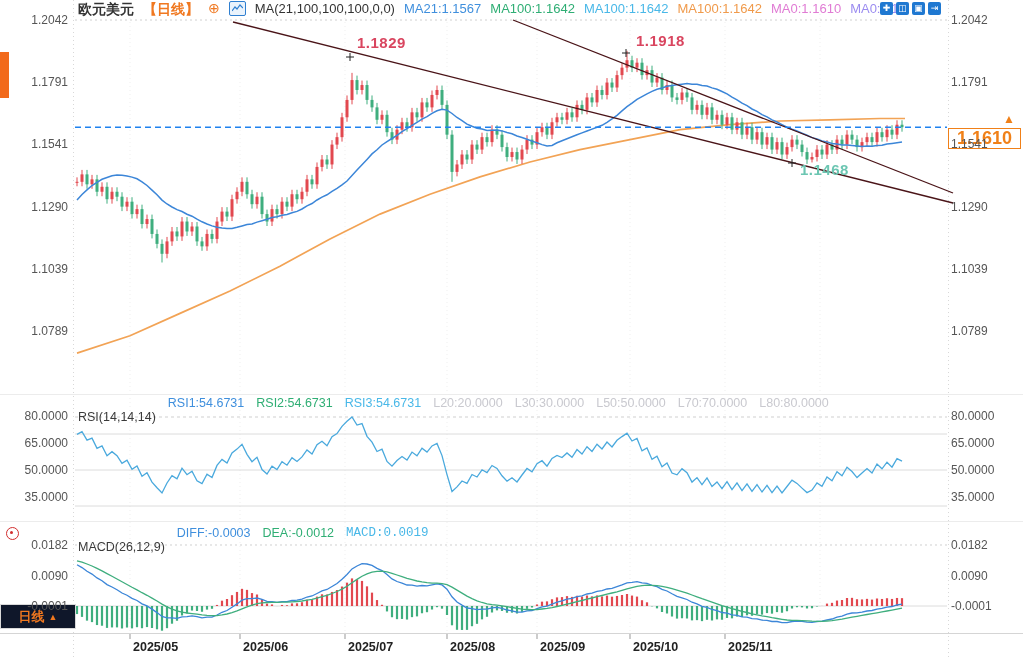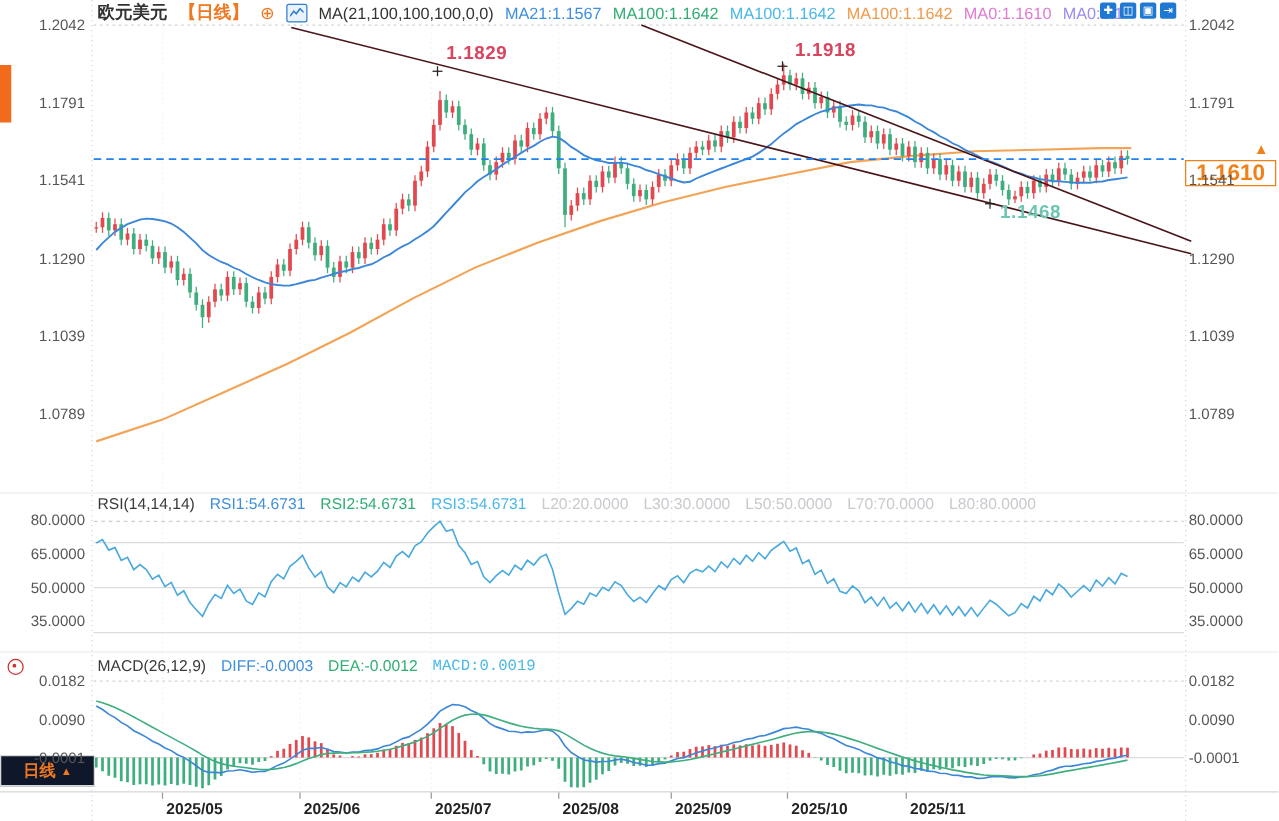--- a/index.html
+++ b/index.html
@@ -1,32 +1,32 @@
 <!DOCTYPE html>
 <html><head>
 <meta charset="utf-8">
 <style>
   html,body{margin:0;padding:0;background:#fff;}
   .screen{position:relative;width:1023px;height:657px;background:#fff;overflow:hidden;
           font-family:"Liberation Sans",sans-serif;-webkit-font-smoothing:antialiased;}
   svg#chart-svg{position:absolute;left:0;top:0;}
   .overlay{position:absolute;left:0;top:0;width:100%;height:100%;pointer-events:none;}
   .overlay *{pointer-events:auto;}
-  .hdr{position:absolute;left:78px;top:1px;display:flex;align-items:center;gap:9px;
+  .hdr{position:absolute;left:78px;top:1px;display:flex;align-items:flex-start;gap:9px;
        font-size:13px;white-space:nowrap;}
   .hdr .title{font-weight:bold;color:#333;font-size:14px;}
   .hdr .ptag{font-weight:bold;color:#f07820;font-size:14px;}
   .hdr .plus{color:#f07820;font-size:14px;line-height:1;}
   .maicon{display:inline-flex;width:15px;height:13px;border:1px solid #2f7fd0;border-radius:2px;
           align-items:center;justify-content:center;background:#eaf3fc;}
   .toolbar{position:absolute;right:82px;top:2px;display:flex;gap:3px;}
   .tbtn{width:13px;height:13px;background:#1f78d1;color:#fff;font-size:9px;line-height:13px;
         text-align:center;border-radius:2px;cursor:pointer;}
   .subhdr{position:absolute;display:flex;gap:12px;font-size:12.5px;color:#444;white-space:nowrap;}
-  .subhdr .lbl{color:#3a3a3a;}
+  .subhdr .lbl{color:#3a3a3a;margin-top:14px;}
   .axis-label{position:absolute;font-size:12px;color:#555;}
   .axis-left{width:62px;text-align:right;left:6px;}
   .axis-right{left:951px;text-align:left;}
   .xdate{position:absolute;top:640px;font-size:12.5px;font-weight:bold;color:#222;}
   .anno{position:absolute;font-size:15px;font-weight:bold;letter-spacing:0.5px;}
   .pricetag{position:absolute;left:948px;top:128px;width:71px;height:19px;border:1.5px solid #f08018;
             background:#fff;color:#f08018;font-size:18px;font-weight:bold;text-align:center;line-height:19px;}
   .tagarrow{position:absolute;left:1003px;top:112px;color:#f08018;font-size:12px;}
   .leftttab{position:absolute;left:0;top:52px;width:9px;height:46px;background:#f26a1b;cursor:pointer;}
   .target{position:absolute;left:6px;top:527px;width:11px;height:11px;border:1.5px solid #d22d2d;

